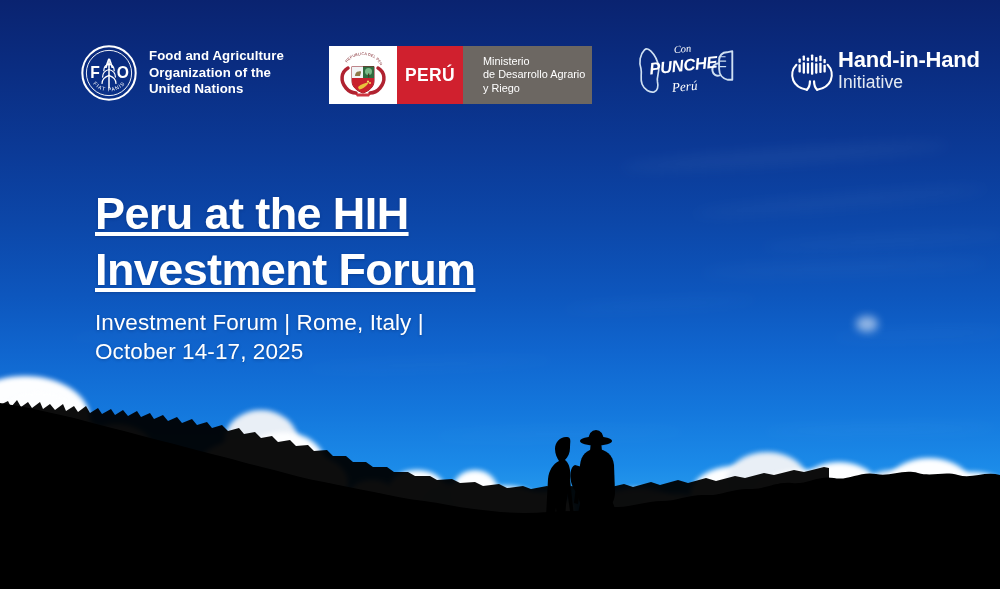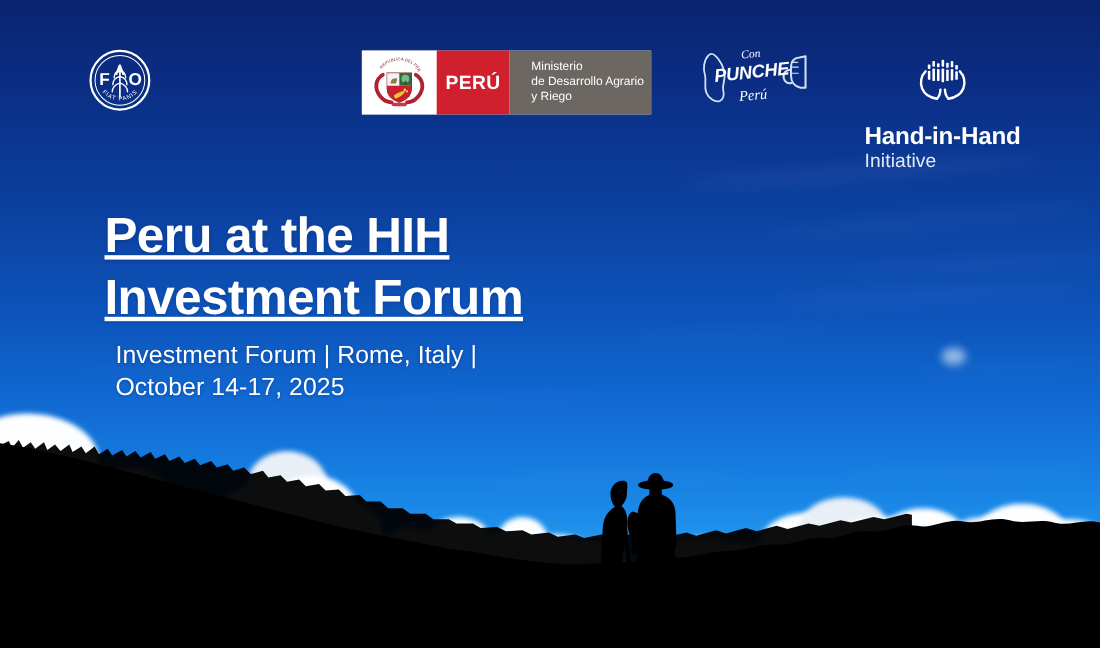--- a/index.html
+++ b/index.html
@@ -158,22 +158,21 @@
     position: absolute;
     left: 630px; top: 38px;
     width: 110px; height: 66px;
   }
 
   .logo-hih {
     position: absolute;
     left: 786px; top: 44px;
     display: flex;
     align-items: center;
-    gap: 16px;
-    flex-direction: column;
+    gap: 0;
   }
   .hih-icon { width: 52px; height: 52px; flex: 0 0 52px; }
   .hih-text { color: #fff; }
   .hih-title {
     font-size: 22px;
     font-weight: bold;
     letter-spacing: -0.2px;
     line-height: 24px;
   }
   .hih-sub {
@@ -201,21 +200,21 @@
     text-shadow: 0 1px 3px rgba(4,24,70,0.28);
     text-decoration: underline;
   }
   .subhead {
     color: #ffffff;
     font-size: 22.5px;
     line-height: 29px;
     font-weight: normal;
     letter-spacing: .1px;
     white-space: pre-line;
-    margin: 10px 0 0 10px;
+    margin: 10px 0 0 0;
     text-shadow: 0 1px 3px rgba(4,24,70,0.3);
   }
 </style>
 </head>
 <body>
 
 <div id="poster">
 
   <div class="sky"></div>
 
@@ -394,20 +393,23 @@
 
         <text x="50" y="42" fill="#ffffff" font-family="'Liberation Sans',sans-serif" font-size="22" font-weight="bold" text-anchor="middle">A</text>
 
         <text x="74" y="58" fill="#ffffff" font-family="'Liberation Sans',sans-serif" font-size="27" font-weight="bold" text-anchor="middle">O</text>
 
         <path id="faoArc" d="M18,62 A36,36 0 0 0 82,62" fill="none"></path>
         <text fill="#ffffff" font-family="'Liberation Sans',sans-serif" font-size="9" letter-spacing="1.6">
           <textPath href="#faoArc" startOffset="10%">FIAT PANIS</textPath>
         </text>
       </svg>
+      <div class="fao-text">Food and Agriculture
+Organization of the
+United Nations</div>
     </div>
 
     <div class="logo-minagri">
       <div class="minagri-shield">
         <svg width="56" height="50" viewBox="0 0 112 100">
 
           <path id="pArc" d="M22,30 A36,30 0 0 1 90,30" fill="none"></path>
           <text fill="#7a1b22" font-family="'Liberation Sans',sans-serif" font-size="7.5" letter-spacing=".2">
             <textPath href="#pArc" startOffset="6%">REPUBLICA DEL PERU</textPath>
           </text>

